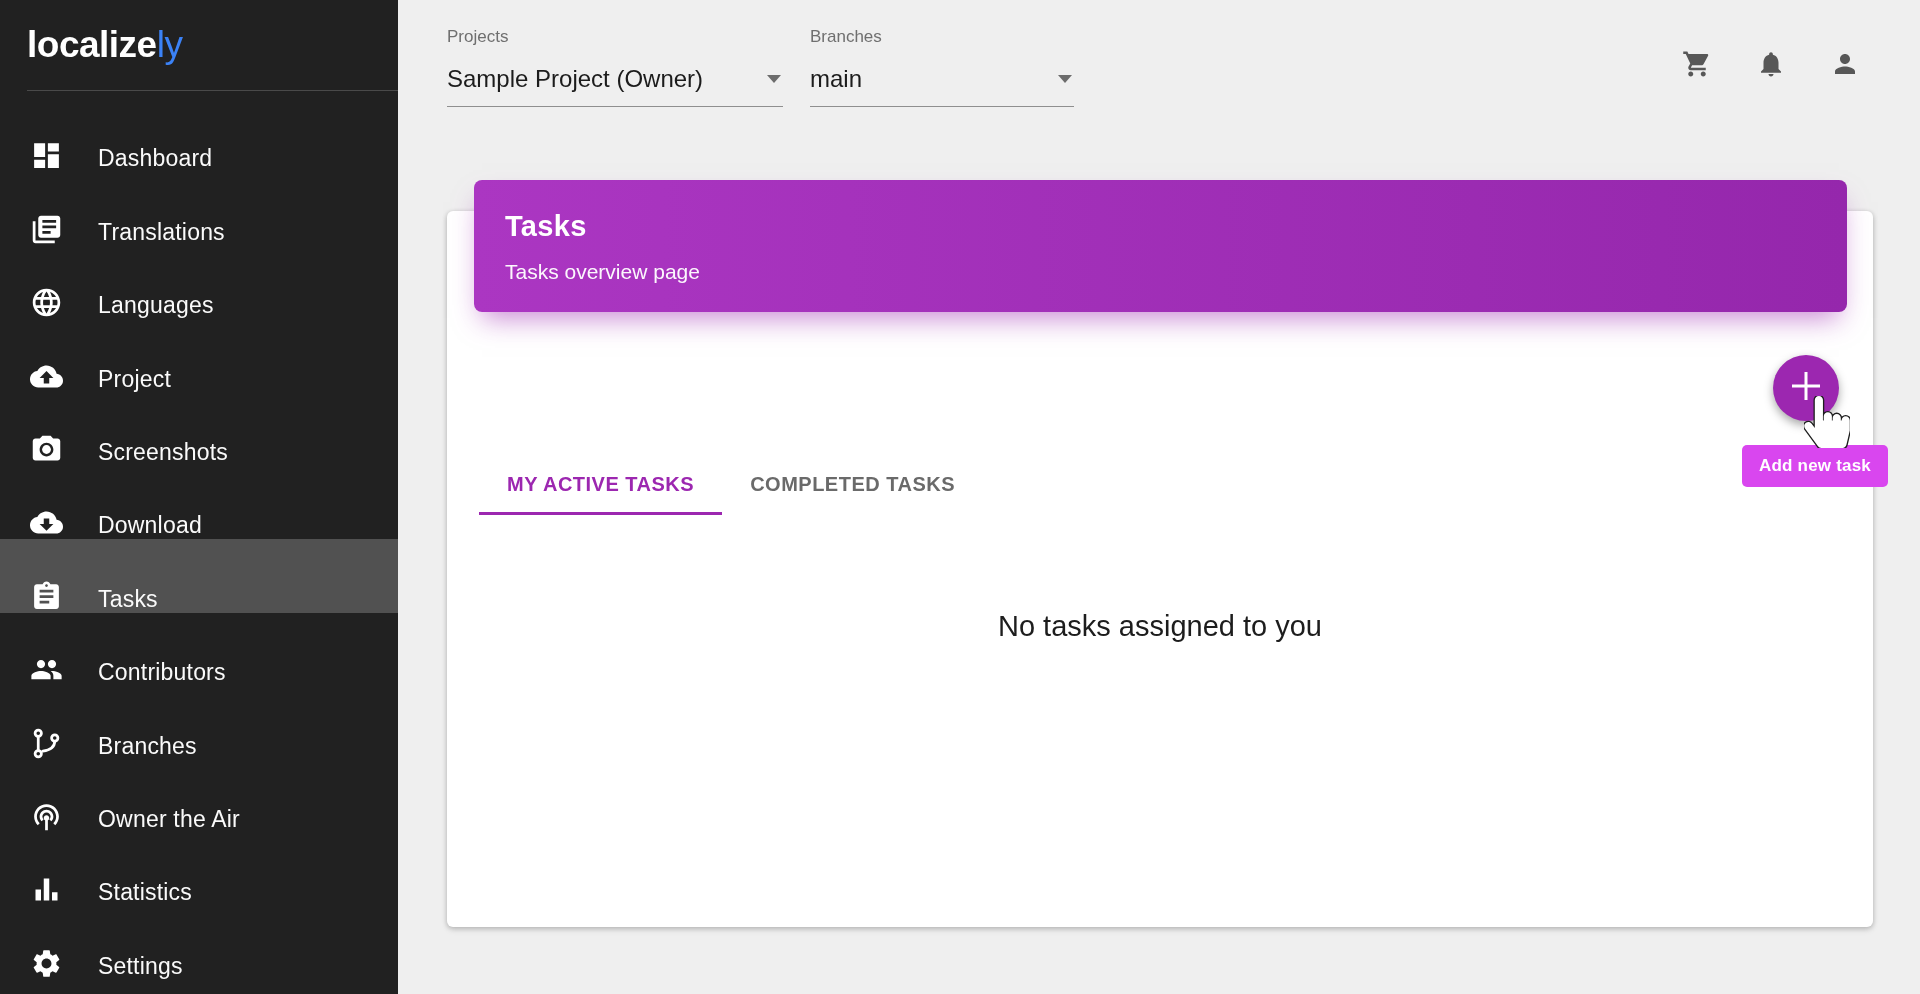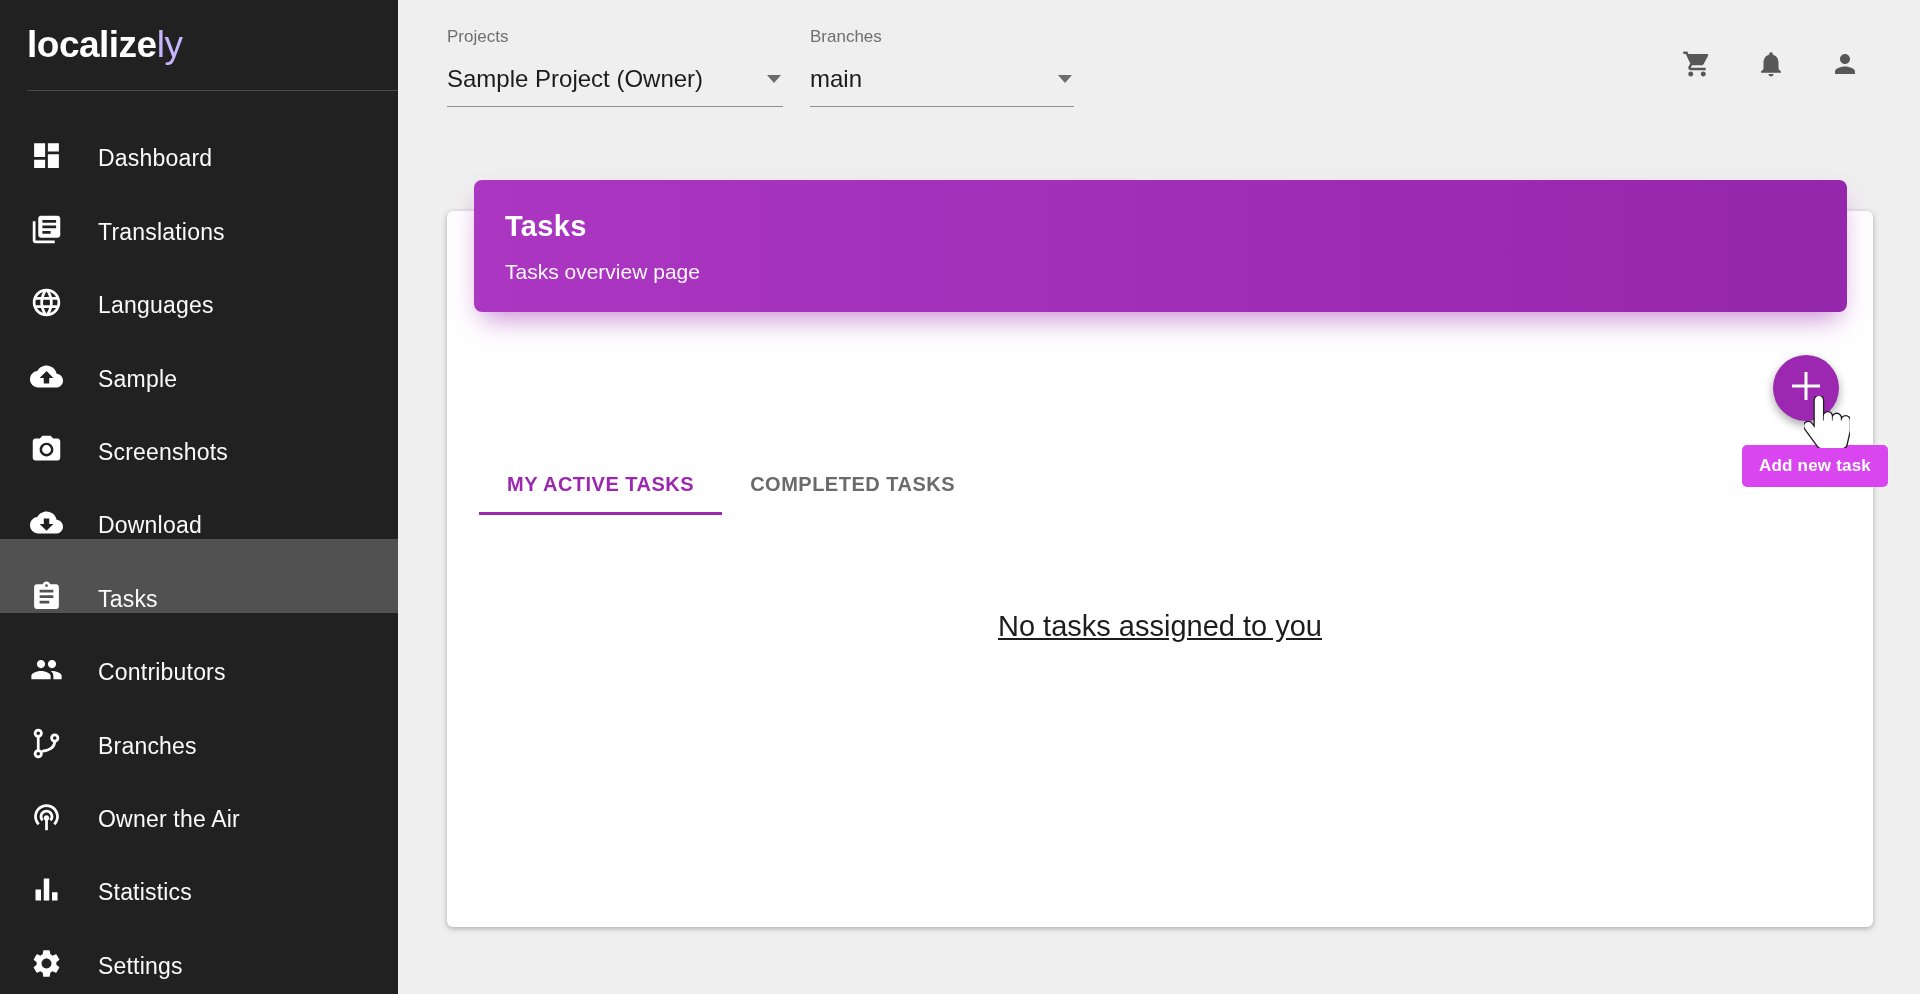--- a/index.html
+++ b/index.html
@@ -11,21 +11,21 @@
   }
   .page { position:absolute; inset:0; }
 
   
   .sidebar {
     position:absolute; left:0; top:0; bottom:0; width:398px;
     background:var(--sidebar-bg,#212121); color:#fff; z-index:5;
   }
   .logo { padding:24px 0 24px 27px; font-size:37px; letter-spacing:-0.5px; }
   .logo .bold { font-weight:700; color:#fff; }
-  .logo .light { font-weight:400; color:#c4b5fd; }
+  .logo .light { font-weight:400; color:#3b82f6; }
   .sidebar-divider { border:none; border-top:1px solid #4a4a4a; margin-left:27px; }
   .nav { margin-top:8px; }
   .nav-item {
     height:73.4px; display:flex; align-items:flex-end;
     padding-left:30px; cursor:pointer;
   }
   .nav-item.active { background:var(--sidebar-active,#515151); }
   .nav-icon { width:33px; height:33px; display:flex; align-items:center; justify-content:center; flex:0 0 33px; }
   .nav-icon svg { width:33px; height:33px; }
   .nav-label { margin-left:35px; font-size:23px; color:#fafafa; letter-spacing:0.2px; }
@@ -69,21 +69,21 @@
   .tabs { position:absolute; left:479px; top:457px; display:flex; height:58px; z-index:2; }
   .tab {
     padding:0 28px; display:flex; align-items:center;
     font-size:20px; font-weight:700; letter-spacing:0.5px;
     color:#6a6a6a; border-bottom:3px solid transparent; cursor:pointer;
   }
   .tab.active { color:var(--accent,#9c27b0); border-bottom-color:var(--accent,#9c27b0); }
 
   .empty-message {
     position:absolute; left:447px; top:610px; width:1426px;
-    text-align:center; font-size:29px; color:#1d1d1d; z-index:2;text-decoration:underline;
+    text-align:center; font-size:29px; color:#1d1d1d; z-index:2;
   }
 
   
   .fab {
     position:absolute; left:1773px; top:355px; width:66px; height:66px;
     border-radius:50%; background:var(--accent,#9c27b0); z-index:6;
     box-shadow:0 4px 10px rgba(0,0,0,.35);
     display:flex; align-items:center; justify-content:center; cursor:pointer;
   }
   .fab svg { width:36px; height:36px; }
@@ -134,21 +134,21 @@
         </span>
         <span class="nav-label">Languages</span>
       </div>
 
       <div class="nav-item">
         <span class="nav-icon">
           <svg viewBox="0 0 24 24" fill="currentColor">
               <path d="M19.35 10.04C18.67 6.59 15.64 4 12 4 9.11 4 6.6 5.64 5.35 8.04 2.34 8.36 0 10.91 0 14c0 3.31 2.69 6 6 6h13c2.76 0 5-2.24 5-5 0-2.64-2.05-4.78-4.65-4.96zM14 13v4h-4v-4H7l5-5 5 5h-3z"></path>
             </svg>
         </span>
-        <span class="nav-label">Sample</span>
+        <span class="nav-label">Project</span>
       </div>
 
       <div class="nav-item">
         <span class="nav-icon">
           <svg viewBox="0 0 24 24" fill="currentColor">
               <circle cx="12" cy="12" r="3.2"></circle>
               <path d="M9 2L7.17 4H4c-1.1 0-2 .9-2 2v12c0 1.1.9 2 2 2h16c1.1 0 2-.9 2-2V6c0-1.1-.9-2-2-2h-3.17L15 2H9zm3 15c-2.76 0-5-2.24-5-5s2.24-5 5-5 5 2.24 5 5-2.24 5-5 5z"></path>
             </svg>
         </span>
         <span class="nav-label">Screenshots</span>

